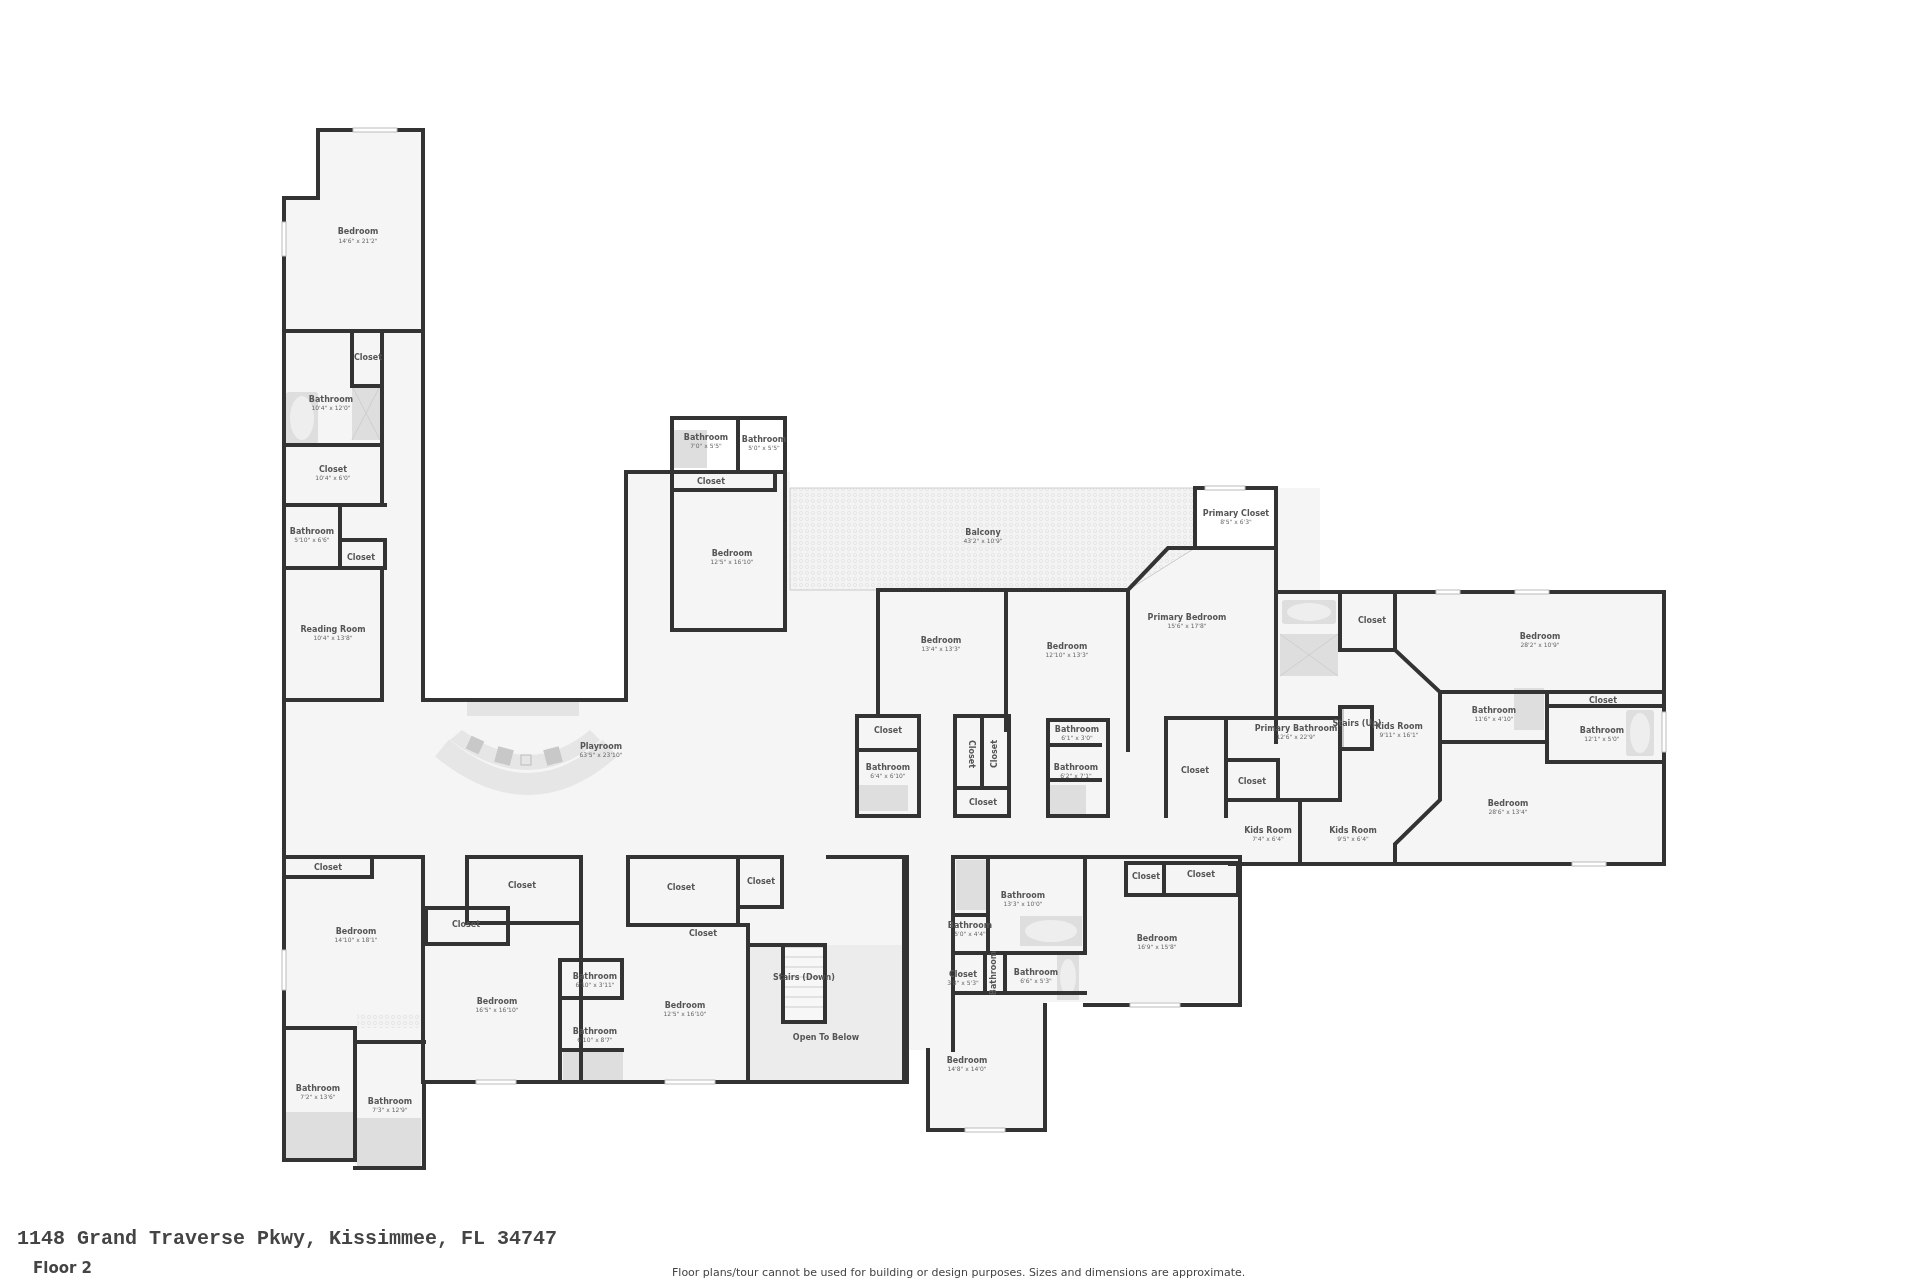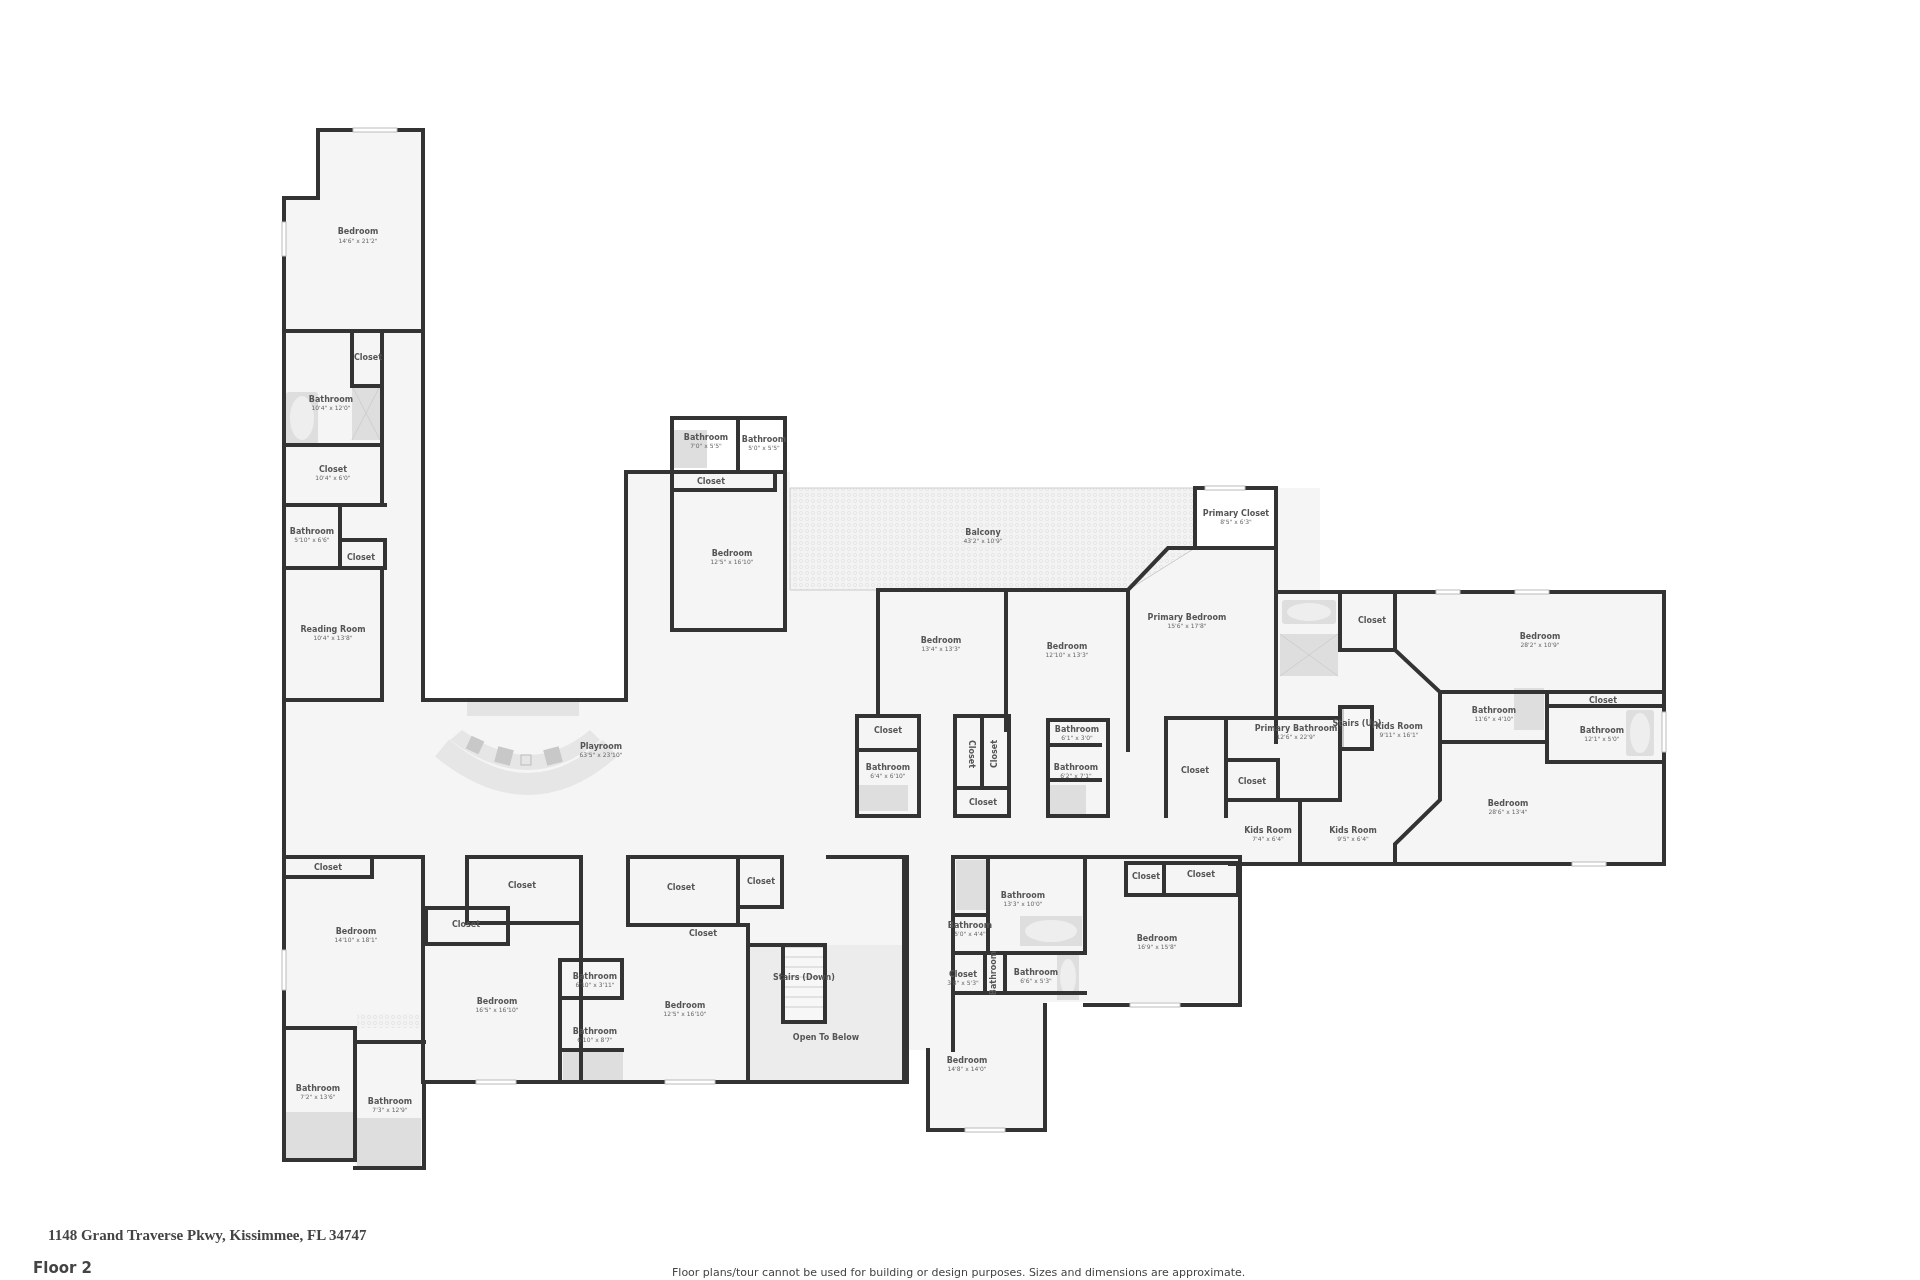--- a/index.html
+++ b/index.html
@@ -5,21 +5,21 @@
   html, body { margin:0; padding:0; background:#ffffff; }
   body { width:1920px; height:1280px; position:relative; overflow:hidden; font-family:"DejaVu Sans", "Liberation Sans", sans-serif; }
   #plan { position:absolute; left:0; top:0; width:1920px; height:1280px; }
   .room-name { font-family:"DejaVu Sans", sans-serif; font-size:8px; font-weight:bold; fill:#555; text-anchor:middle; }
   .room-dim { font-family:"DejaVu Sans", sans-serif; font-size:6px; fill:#666; text-anchor:middle; }
   .wall { fill:none; stroke:#333; stroke-width:4; stroke-linecap:square; }
   .floor { fill:#f5f5f5; }
   .fixture { fill:#dedede; }
   .xbox { stroke:#cfcfcf; stroke-width:1; }
   .win { fill:#fff; stroke:#bbb; stroke-width:1; }
-  .footer-address { position:absolute; left:48px; top:1227px; font-size:15px; font-weight:bold; color:#444; font-family:Liberation Serif, serif; }
+  .footer-address { position:absolute; left:17px; top:1227px; font-size:20px; font-weight:bold; color:#444; font-family:Liberation Mono, monospace; }
   .footer-floor { position:absolute; left:33px; top:1259px; font-size:15px; font-weight:bold; color:#444; font-family:"DejaVu Sans", sans-serif; }
   .footer-disclaimer { position:absolute; left:672px; top:1266px; font-size:11px; font-weight:normal; color:#444; font-family:"DejaVu Sans", sans-serif; }
 </style>
 </head>
 <body>
 
 <svg id="plan" viewBox="0 0 1920 1280" xmlns="http://www.w3.org/2000/svg">
   <defs>
     <pattern id="dots" width="6" height="6" patternUnits="userSpaceOnUse">
       <rect width="6" height="6" fill="#f3f3f3"></rect>

